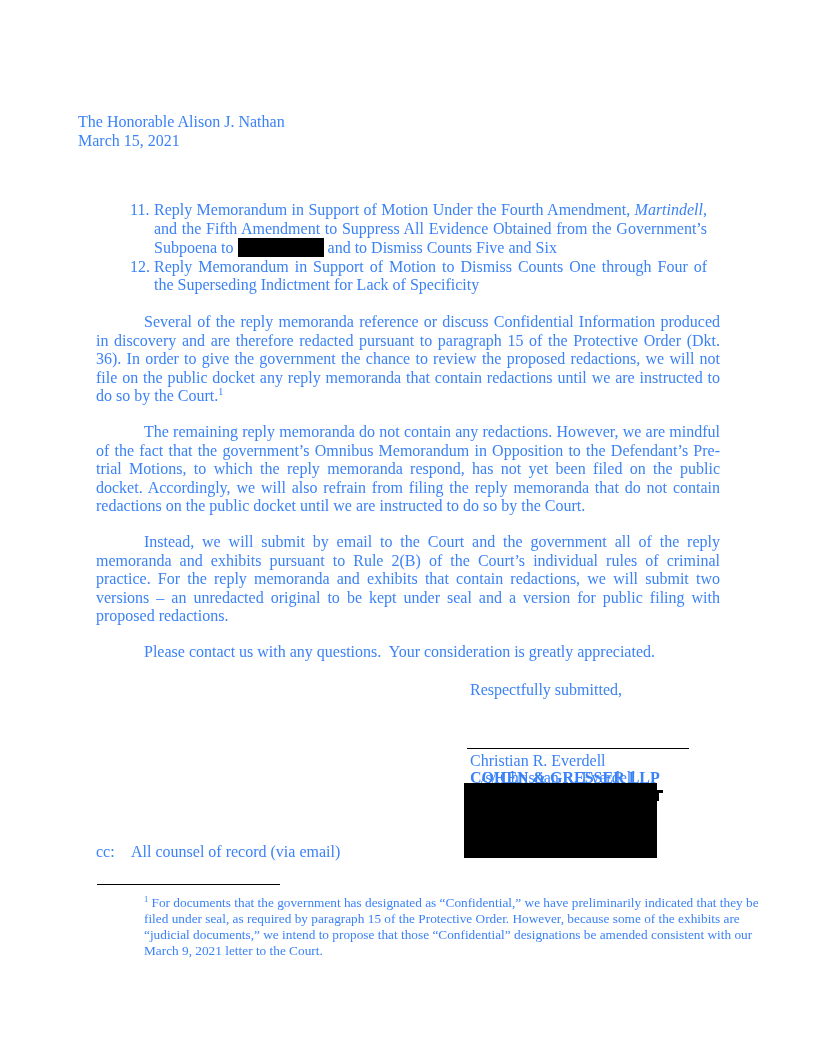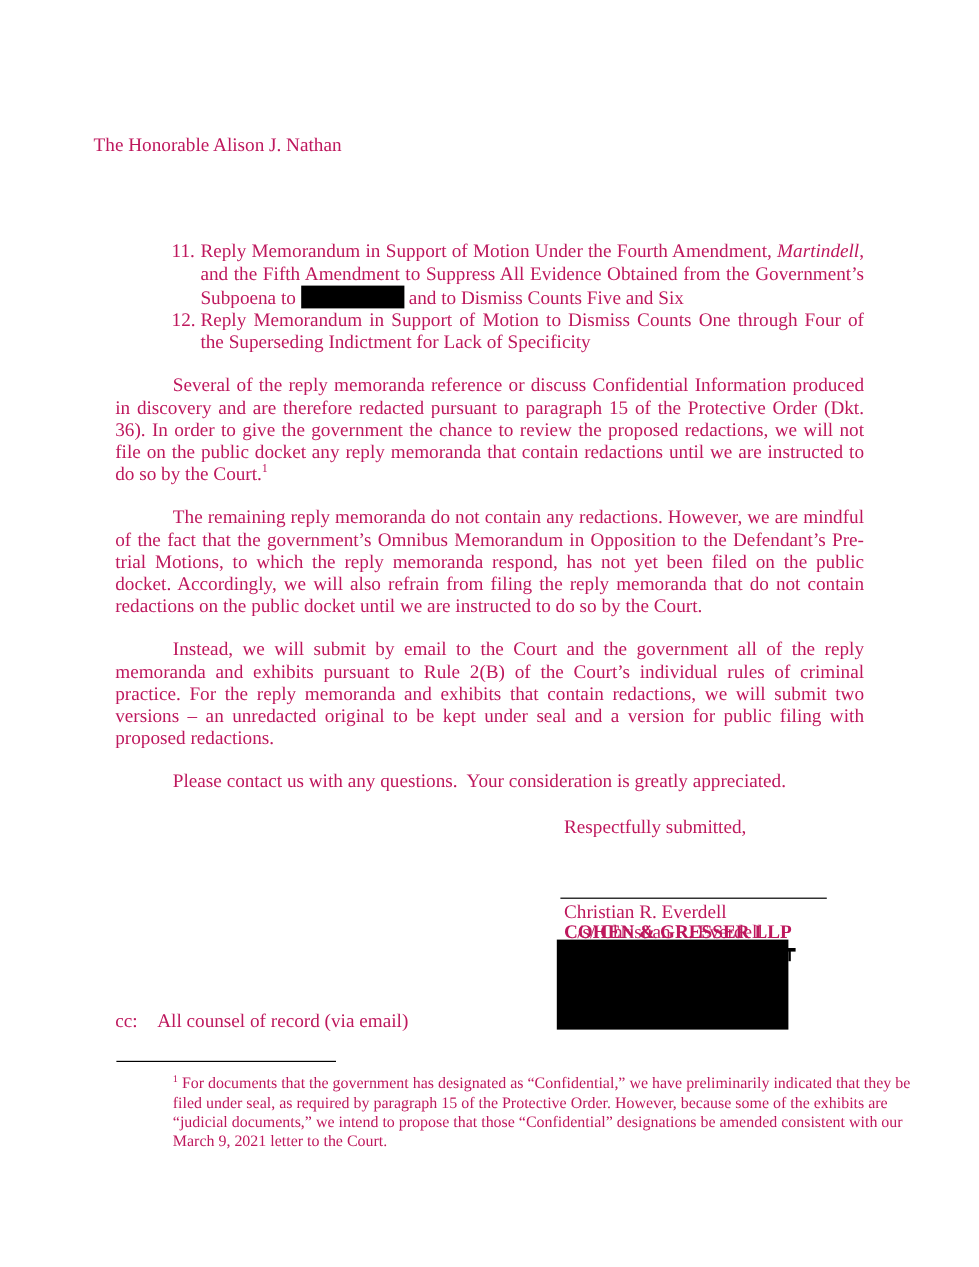--- a/index.html
+++ b/index.html
@@ -8,28 +8,28 @@
     background: #ffffff;
   }
   .page {
     position: relative;
     width: 816px;
     height: 1056px;
     background: #ffffff;
     font-family: "Liberation Serif", "DejaVu Serif", serif;
     font-size: 16px;
     line-height: 18.6px;
-    color: #be185d;
+    color: #3b82f6;
     overflow: hidden;
   }
   .abs { position: absolute; }
 
   .header-block { left: 78px; top: 113px; }
 
-  .doc-list { left: 143px; top: 201px; width: 577px; }
+  .doc-list { left: 130px; top: 201px; width: 577px; }
   .list-item {
     padding-left: 24px;
     text-indent: -24px;
     text-align: justify;
   }
   .list-item .num {
     display: inline-block;
     width: 24px;
     text-indent: 0;
   }
@@ -102,20 +102,21 @@
   }
   .footnote .sup { font-size: 8.5px; }
 </style>
 </head>
 <body>
 
 <div class="page">
 
   <div class="abs header-block">
     <div>The Honorable Alison J. Nathan</div>
+    <div>March 15, 2021</div>
   </div>
 
   <div class="abs doc-list">
     <div class="list-item">
       <span class="num">11.</span><span><span>Reply Memorandum in Support of Motion Under the Fourth Amendment, </span><span class="italic">Martindell</span><span>, and the Fifth Amendment to Suppress All Evidence Obtained from the Government’s Subpoena to </span><span class="inline-redaction"></span><span> and to Dismiss Counts Five and Six</span></span>
     </div>
     <div class="list-item">
       <span class="num">12.</span><span><span>Reply Memorandum in Support of Motion to Dismiss Counts One through Four of the Superseding Indictment for Lack of Specificity</span></span>
     </div>
   </div>

